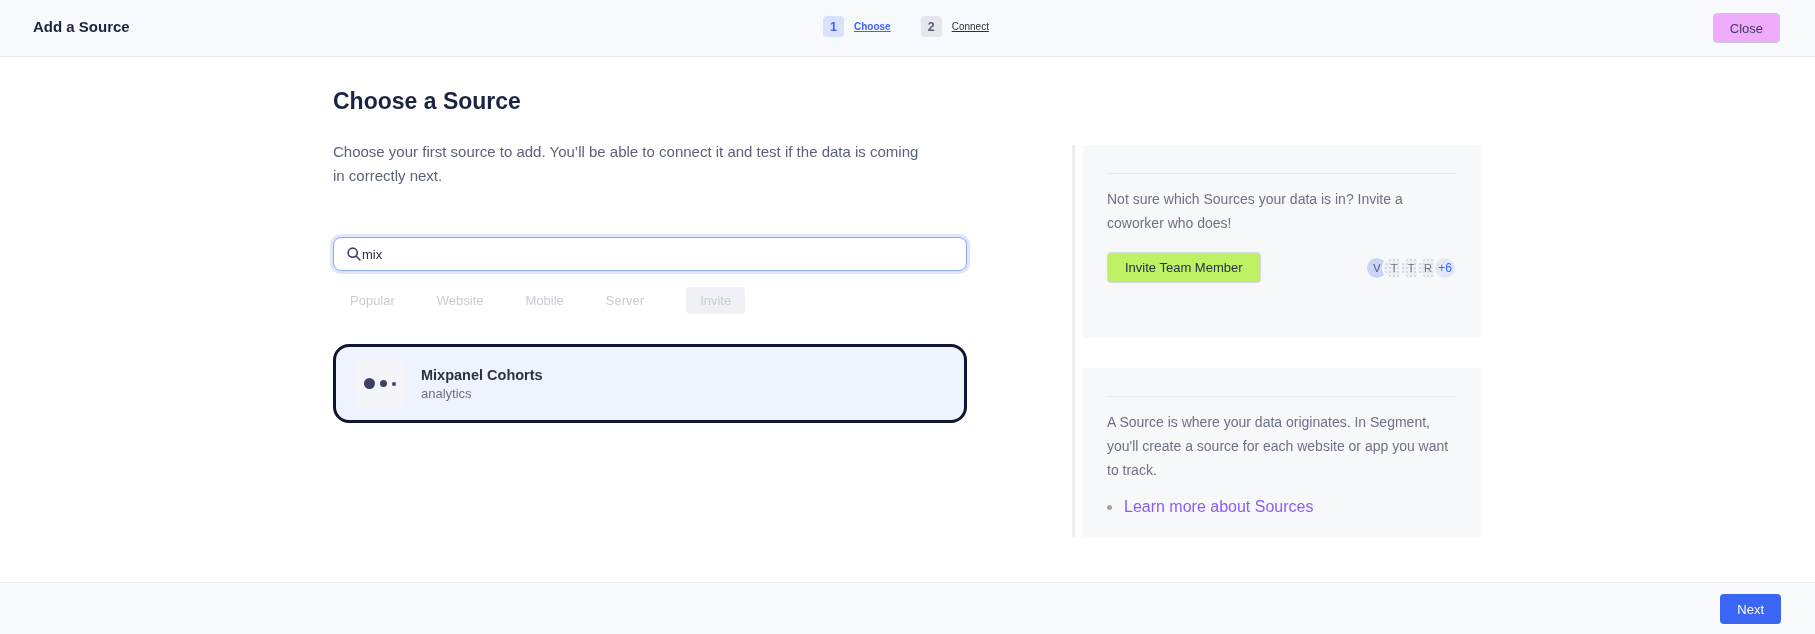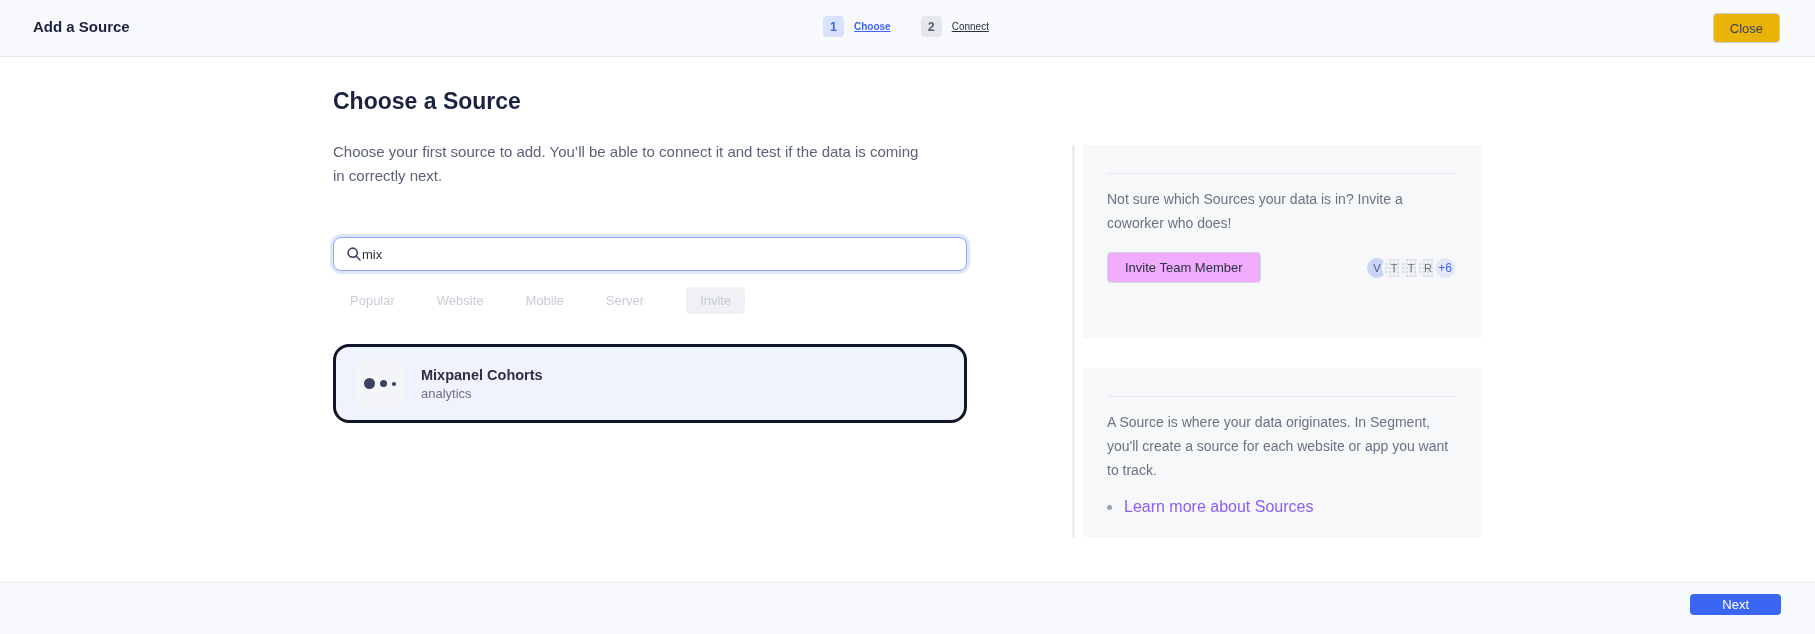--- a/index.html
+++ b/index.html
@@ -32,21 +32,21 @@
     font-size:12.5px; font-weight:600;
   }
   .chip-active { background:#d9e2fc; color:#3e63ee; }
   .chip-idle   { background:#e5e7ec; color:#596070; }
   .step-label  { font-size:10px;text-decoration:underline; }
   .label-active { color:#3e63ee; font-weight:600; }
   .label-idle   { color:#2a3142; }
   .close-btn {
     position:absolute; right:35px; top:13px;
     height:30px; padding:0 16px;
-    background:#eab308; border:1px solid #c9cedb; border-radius:4px;
+    background:#f0abfc; border:1px solid #c9cedb; border-radius:4px;
     font-family:"Liberation Sans", sans-serif;
     font-size:13px; color:#39405a; cursor:pointer;
   }
 
   
   .main-heading {
     position:absolute; left:333px; top:88px;
     font-size:23px; font-weight:bold; color:#1b2342;
   }
   .main-desc {
@@ -105,21 +105,21 @@
   .card-title { font-size:15px; font-weight:600; color:#1b2342; }
   .card-divider { height:1px; background:#e5e8ee; margin-top:12px; }
   .card-body {
     margin-top:13px; font-size:14px; line-height:24px; color:#6a7285;
   }
   .invite-row {
     margin-top:17px; display:flex; align-items:center; justify-content:space-between;
   }
   .invite-btn {
     height:31px; padding:0 17px;
-    background:#f0abfc; border:1px solid #d3d7e0; border-radius:4px;
+    background:#bef264; border:1px solid #d3d7e0; border-radius:4px;
     font-family:"Liberation Sans", sans-serif;
     font-size:13px; color:#2a3142; cursor:pointer;text-align:right;
   }
   .avatars { display:flex; align-items:center; }
   .avatar {
     width:24px; height:24px; border-radius:50%;
     border:2px solid #f7f8fa; margin-left:-7px;
     display:flex; align-items:center; justify-content:center;
     font-size:11px; color:#6a7285;
   }
@@ -135,21 +135,21 @@
   .bullet { width:5px; height:5px; border-radius:50%; background:#9aa1b2; }
   .res-link { font-size:16px; color:#8b5cf6; text-decoration:none; cursor:pointer; }
 
   
   .footer {
     position:absolute; left:0; top:582px; width:1815px; height:52px;
     background:#f8fafd; border-top:1px solid #ebeef3;
   }
   .next-btn {
     position:absolute; right:34px; top:11px;
-    height:21px; padding:0 32px;
+    height:30px; padding:0 17px;
     background:#3b66f3; border:none; border-radius:4px;
     font-family:"Liberation Sans", sans-serif;
     font-size:13px; color:#ffffff; cursor:pointer;
   }
   svg { display:block; }
 </style>
 </head>
 <body>
 
 <div class="topbar">

